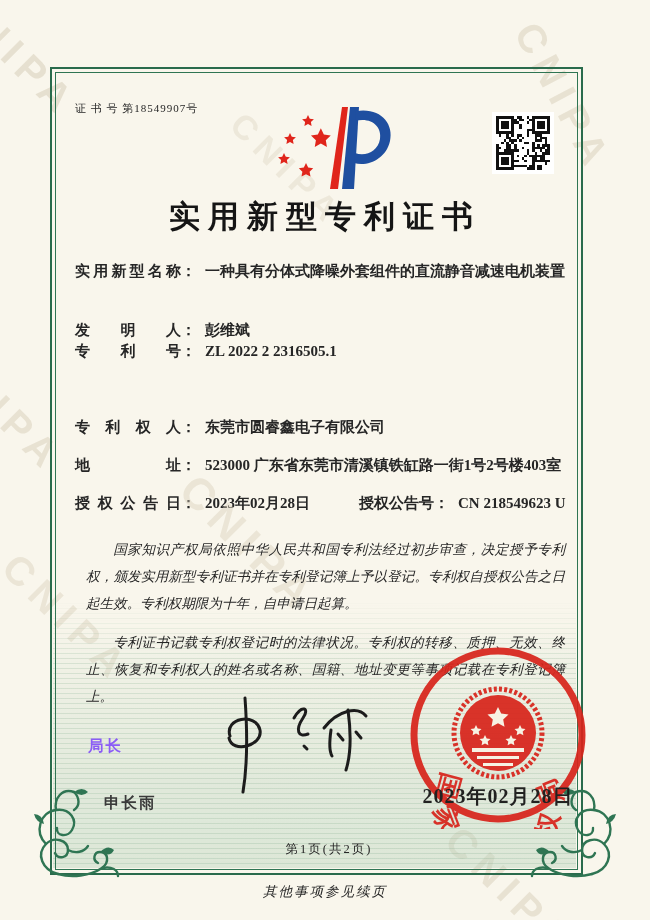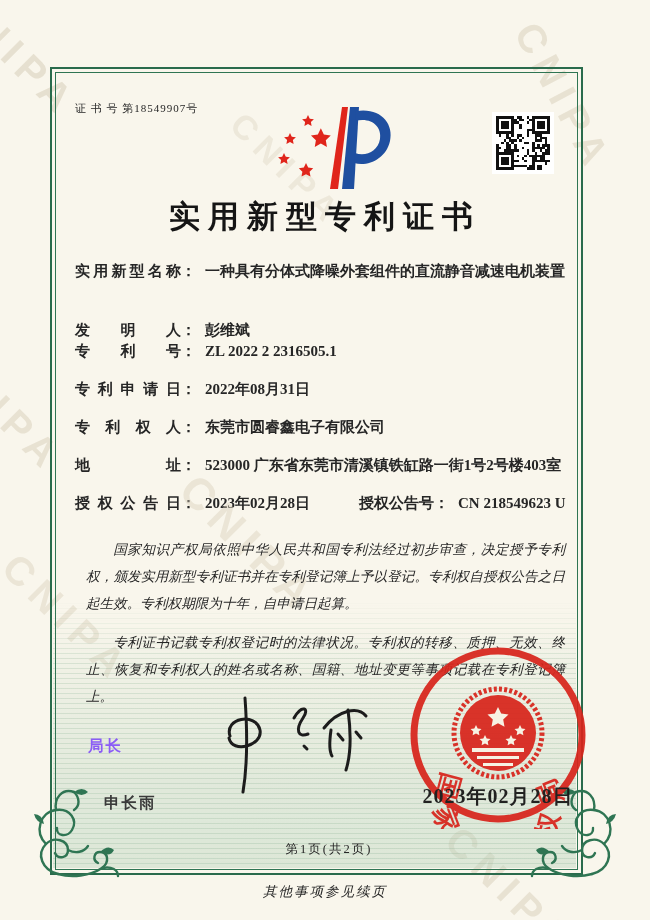--- a/index.html
+++ b/index.html
@@ -349,23 +349,20 @@
 
   <div class="row" style="top:262px">
     <span class="lbl">实用新型名称</span><span>：</span><span class="val">一种具有分体式降噪外套组件的直流静音减速电机装置</span>
   </div>
   <div class="row" style="top:321px">
     <span class="lbl">发明人</span><span>：</span><span class="val">彭维斌</span>
   </div>
   <div class="row" style="top:342px">
     <span class="lbl">专利号</span><span>：</span><span class="val">ZL 2022 2 2316505.1</span>
   </div>
-  <div class="row" style="top:380px">
-    <span class="lbl">专利申请日</span><span>：</span><span class="val">2022年08月31日</span>
-  </div>
   <div class="row" style="top:418px">
     <span class="lbl">专利权人</span><span>：</span><span class="val">东莞市圆睿鑫电子有限公司</span>
   </div>
   <div class="row" style="top:456px">
     <span class="lbl">地址</span><span>：</span><span class="val">523000 广东省东莞市清溪镇铁缸路一街1号2号楼403室</span>
   </div>
   <div class="row" style="top:494px">
     <span class="lbl">授权公告日</span><span>：</span><span class="val">2023年02月28日</span><span class="lbl2">授权公告号</span><span>：</span><span class="val">CN 218549623 U</span>
   </div>
 

